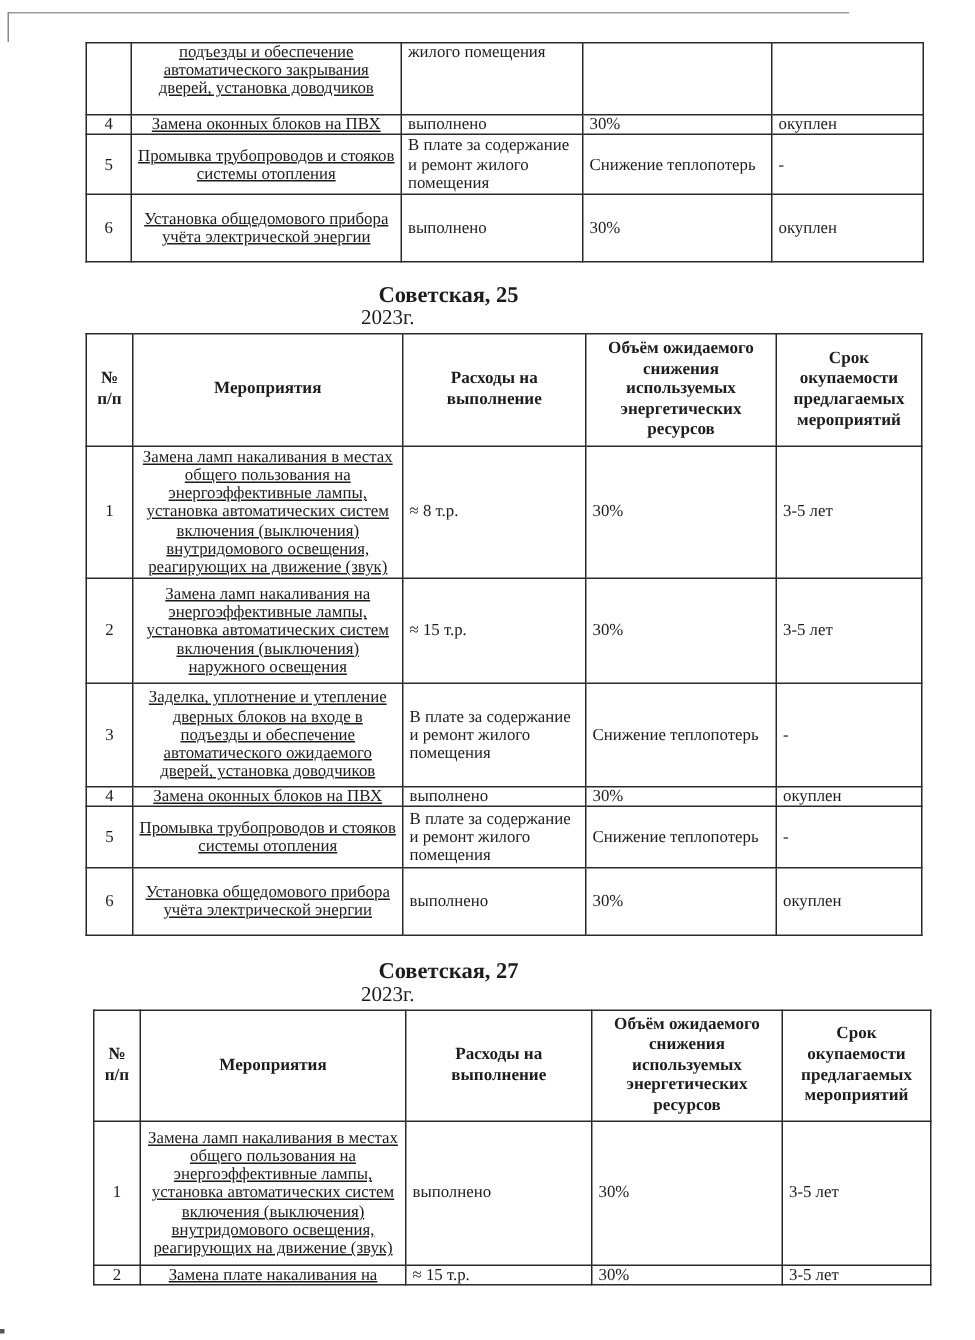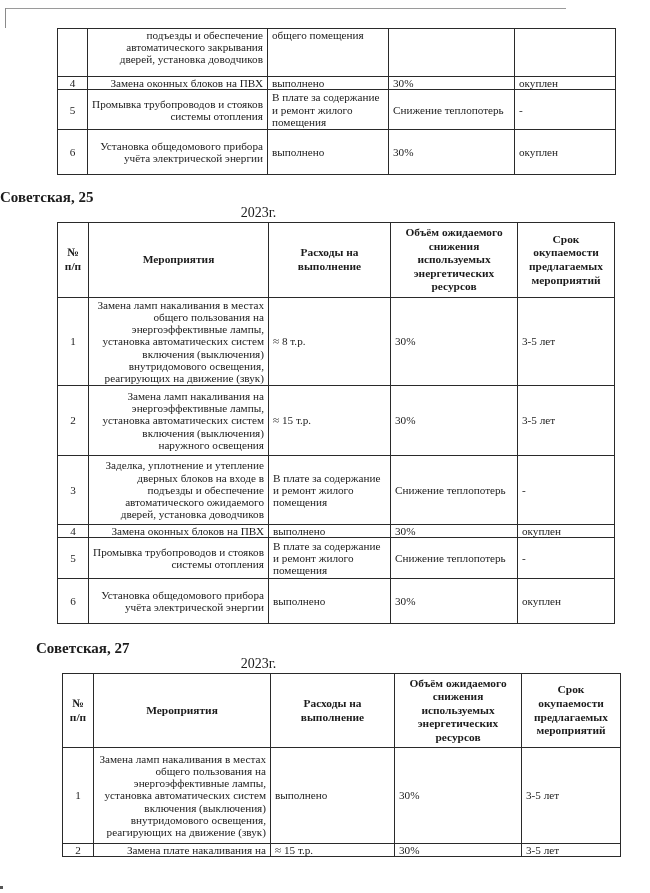--- a/index.html
+++ b/index.html
@@ -33,25 +33,25 @@
     vertical-align: middle;
     overflow: hidden;
   }
   table.doc th {
     font-weight: bold;
     text-align: center;
     font-size: 11.4px;
     line-height: 13.6px;
   }
   td.num { text-align: center; padding: 0; }
-  td.desc { text-align: right; }
+  td.desc { text-align: center; text-decoration: underline; }
   td.cost-text { text-align: left; }
   td.center { text-align: left; }
   .section-title {
-    position: absolute; left: 0; width: 598px; text-align: left;
+    position: absolute; left: 0; width: 598px; text-align: center;
     font-weight: bold; font-size: 15px; line-height: 16px;
   }
   .section-year {
     position: absolute; left: 0; width: 517px; text-align: center;
     font-size: 14px; line-height: 15px;
   }
 </style>
 </head>
 <body>
 
@@ -64,21 +64,21 @@
     <col style="width:30px">
       <col style="width:180px">
       <col style="width:121px">
       <col style="width:126px">
       <col style="width:101px">
   </colgroup>
   <tbody>
     <tr style="height:48px;">
       <td class="num"></td>
       <td class="desc" style="vertical-align:top">подъезды и обеспечение автоматического закрывания дверей, установка доводчиков</td>
-      <td class="cost-text" style="vertical-align:top">общего помещения</td>
+      <td class="cost-text" style="vertical-align:top">жилого помещения</td>
       <td class="center"></td>
       <td class="center"></td>
     </tr>
     <tr style="height:13px;">
       <td class="num">4</td>
       <td class="desc">Замена оконных блоков на ПВХ</td>
       <td class="center">выполнено</td>
       <td class="center">30%</td>
       <td class="center">окуплен</td>
     </tr>
@@ -158,21 +158,21 @@
     <tr style="height:45px;">
       <td class="num">6</td>
       <td class="desc">Установка общедомового прибора учёта электрической энергии</td>
       <td class="center">выполнено</td>
       <td class="center">30%</td>
       <td class="center">окуплен</td>
     </tr>
   </tbody>
 </table>
 
-<div class="section-title" style="top:640px;padding-left:36px;">Советская, 27</div>
+<div class="section-title" style="top:640px;">Советская, 27</div>
 <div class="section-year" style="top:656px;">2023г.</div>
 
 <table class="doc" style="left:62px; top:673px; width:558px;">
   <colgroup>
     <col style="width:31px">
       <col style="width:177px">
       <col style="width:124px">
       <col style="width:127px">
       <col style="width:99px">
   </colgroup>

